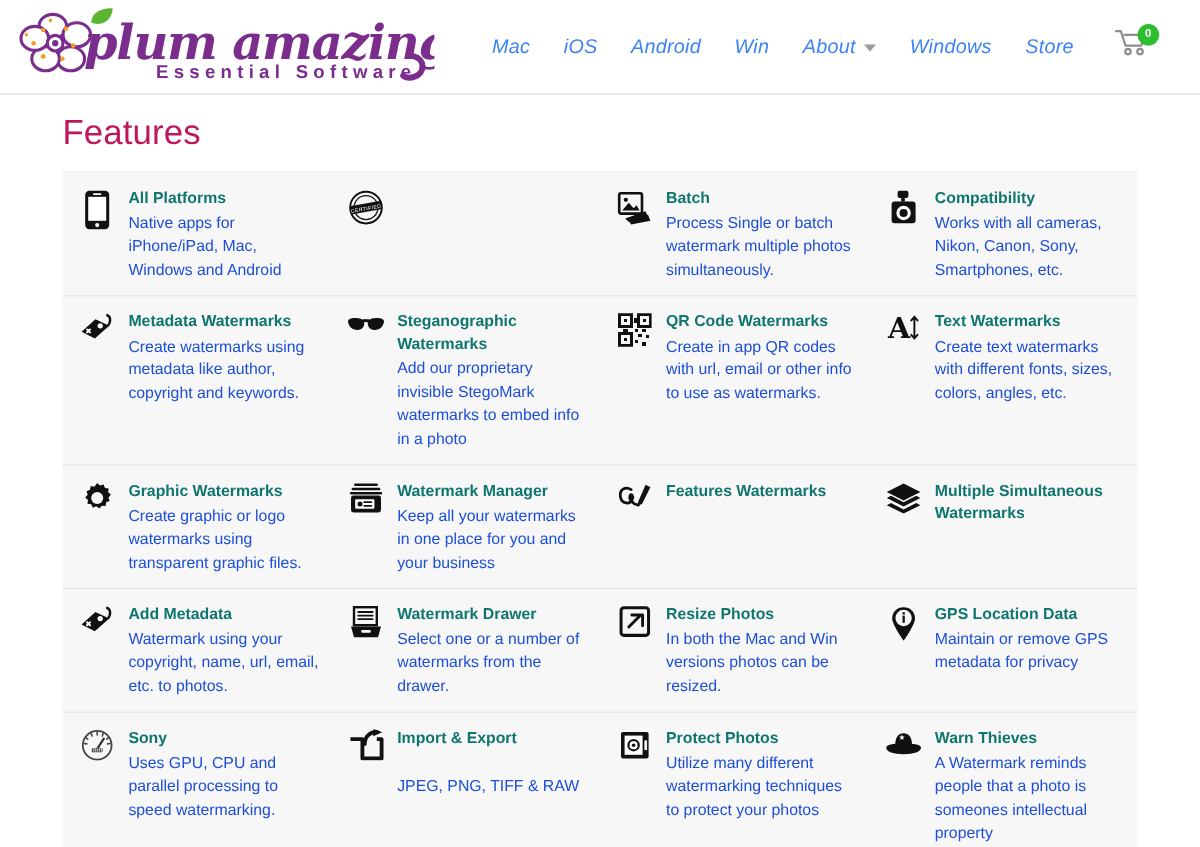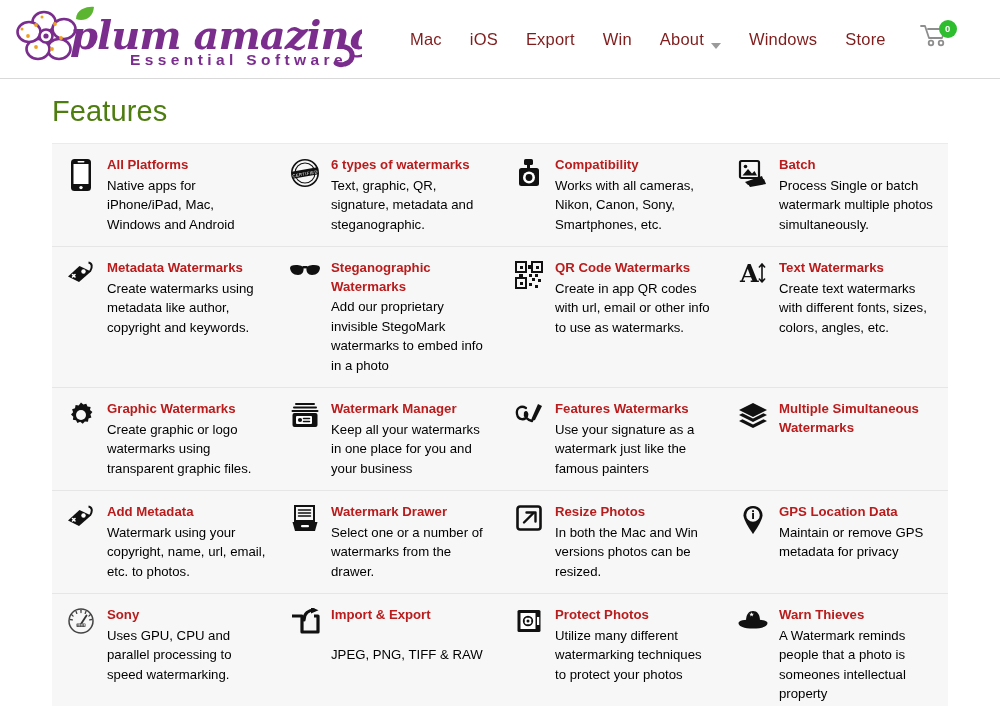--- a/index.html
+++ b/index.html
@@ -32,29 +32,30 @@
   .logo-svg { display: block; }
 
   .main-nav {
     display: flex;
     align-items: center;
     margin-left: 34px;
     gap: 0;
     height: 100%;
   }
   .nav-item {
-    color: #7f1d1d;
+    color: #3b82f6;
     font-size: 16.5px;
     letter-spacing: .2px;
     padding: 6px 14px;
     white-space: nowrap;
     cursor: pointer;
     display: flex;
-    align-items: flex-end;
+    align-items: center;
     gap: 7px;
+    font-style: italic;
   }
   .caret {
     width: 0; height: 0;
     border-left: 5px solid transparent;
     border-right: 5px solid transparent;
     border-top: 6px solid #9b9b9b;
     display: inline-block;
     margin-top: 2px;
   }
   .cart-wrap {
@@ -75,21 +76,21 @@
     display: flex;
     align-items: center;
     justify-content: center;
     line-height: 1;
   }
 
   
   .page-title {
     font-size: 29px;
     font-weight: 400;
-    color: #4d7c0f;
+    color: #be185d;
     margin: 16px 0 0 52px;
     letter-spacing: .1px;
   }
 
   
   .features-grid {
     margin: 14px 52px 0 52px;
     width: 896px;
     background: #f7f7f7;
     border-top: 1px solid #ffffff;
@@ -113,27 +114,27 @@
     display: flex;
     align-items: flex-start;
     justify-content: center;
     color: #111111;
   }
   .f-icon svg { display: block; }
   .f-body { flex: 1 1 auto; min-width: 0; }
   .f-title {
     font-size: 13.2px;
     font-weight: bold;
-    color: #b91c1c;
+    color: #0f766e;
     line-height: 1.42;
     margin-bottom: 1px;
   }
   .f-desc {
     font-size: 13.2px;
-    color: #000000;
+    color: #1d4ed8;
     line-height: 1.47;
     word-wrap: break-word;
   }
   .f-desc .spacer { display: block; height: 19px; }
 </style>
 </head>
 <body>
 
 <div class="site-header">
 
@@ -170,21 +171,21 @@
   </div>
 
   <nav class="main-nav">
     <div class="nav-item">
       <span>Mac</span>
     </div>
     <div class="nav-item">
       <span>iOS</span>
     </div>
     <div class="nav-item">
-      <span>Export</span>
+      <span>Android</span>
     </div>
     <div class="nav-item">
       <span>Win</span>
     </div>
     <div class="nav-item">
       <span>About</span>
       <span class="caret"></span>
     </div>
     <div class="nav-item">
       <span>Windows</span>
@@ -225,53 +226,49 @@
     </div>
     <div class="feature-cell">
       <div class="f-icon">
         <svg width="30" height="30" viewBox="0 0 30 30">
             <circle cx="15" cy="15" r="13.2" fill="none" stroke="#111" stroke-width="1.6"></circle>
             <circle cx="15" cy="15" r="10" fill="none" stroke="#111" stroke-width="1.1"></circle>
             <rect x="2" y="11.5" width="26" height="7" transform="rotate(-10 15 15)" fill="#111"></rect>
             <text x="15" y="17.3" transform="rotate(-10 15 15)" font-family="'Liberation Sans',sans-serif" font-size="4.2" fill="#fff" text-anchor="middle" letter-spacing=".4">CERTIFIED</text>
           </svg>
       </div>
-      <div class="f-body">
-        <div class="f-title">6 types of watermarks</div>
-        <div class="f-desc">Text, graphic, QR, signature, metadata and steganographic.</div>
+    </div>
+    <div class="feature-cell">
+      <div class="f-icon">
+        <svg width="30" height="30" viewBox="0 0 30 30">
+            <path d="M10 26 L26 21 L28 26 L12 29 Z" fill="#111"></path>
+            <path d="M7 24 L24 18 L26 23 L10 27 Z" fill="#111"></path>
+            <rect x="2" y="3" width="19" height="17" rx="1.5" fill="none" stroke="#111" stroke-width="2.2"></rect>
+            <circle cx="7.5" cy="8.5" r="1.8" fill="#111"></circle>
+            <path d="M4.5 17.5 L10 11 L14 15.5 L16.5 13 L19 17.5 Z" fill="#111"></path>
+          </svg>
+      </div>
+      <div class="f-body">
+        <div class="f-title">Batch</div>
+        <div class="f-desc">Process Single or batch watermark multiple photos simultaneously.</div>
       </div>
     </div>
     <div class="feature-cell">
       <div class="f-icon">
         <svg width="26" height="32" viewBox="0 0 26 32">
             <rect x="8" y="1" width="9" height="6" rx="1.6" fill="#111"></rect>
             <rect x="11" y="6" width="3" height="4" fill="#111"></rect>
             <rect x="3" y="10" width="20" height="18" rx="2.5" fill="#111"></rect>
             <circle cx="13" cy="19.5" r="6" fill="#fff"></circle>
             <circle cx="13" cy="19.5" r="3.4" fill="#111"></circle>
           </svg>
       </div>
       <div class="f-body">
         <div class="f-title">Compatibility</div>
         <div class="f-desc">Works with all cameras, Nikon, Canon, Sony, Smartphones, etc.</div>
-      </div>
-    </div>
-    <div class="feature-cell">
-      <div class="f-icon">
-        <svg width="30" height="30" viewBox="0 0 30 30">
-            <path d="M10 26 L26 21 L28 26 L12 29 Z" fill="#111"></path>
-            <path d="M7 24 L24 18 L26 23 L10 27 Z" fill="#111"></path>
-            <rect x="2" y="3" width="19" height="17" rx="1.5" fill="none" stroke="#111" stroke-width="2.2"></rect>
-            <circle cx="7.5" cy="8.5" r="1.8" fill="#111"></circle>
-            <path d="M4.5 17.5 L10 11 L14 15.5 L16.5 13 L19 17.5 Z" fill="#111"></path>
-          </svg>
-      </div>
-      <div class="f-body">
-        <div class="f-title">Batch</div>
-        <div class="f-desc">Process Single or batch watermark multiple photos simultaneously.</div>
       </div>
     </div>
   </div>
 
   <div class="feature-row">
     <div class="feature-cell">
       <div class="f-icon">
         <svg width="30" height="28" viewBox="0 0 30 28">
             <path d="M2 15.5 L13.5 5 L25 10.5 L13 21 Z" fill="#111"></path>
             <circle cx="17.5" cy="10.5" r="2.2" fill="#fff"></circle>
@@ -365,21 +362,20 @@
     </div>
     <div class="feature-cell">
       <div class="f-icon">
         <svg width="30" height="28" viewBox="0 0 30 28">
             <path d="M12 6 C7 3, 2 6, 3 12 C4 18, 11 19, 13 14 C14 11, 12 9, 11 11 C10 14, 13 18, 18 19" fill="none" stroke="#111" stroke-width="2.3" stroke-linecap="round"></path>
             <path d="M24 2 l4 2 -7 14 -4.3 1.6 1.5 -4.4 Z" fill="#111"></path>
           </svg>
       </div>
       <div class="f-body">
         <div class="f-title">Features Watermarks</div>
-        <div class="f-desc">Use your signature as a watermark just like the famous painters</div>
       </div>
     </div>
     <div class="feature-cell">
       <div class="f-icon">
         <svg width="30" height="26" viewBox="0 0 30 26">
             <path d="M15 1 L29 8 L15 15 L1 8 Z" fill="#111"></path>
             <path d="M1 13 L15 20 L29 13 L25.5 11.2 L15 16.5 L4.5 11.2 Z" fill="#111"></path>
             <path d="M1 19 L15 26 L29 19 L25.5 17.2 L15 22.5 L4.5 17.2 Z" fill="#111"></path>
           </svg>
       </div>

